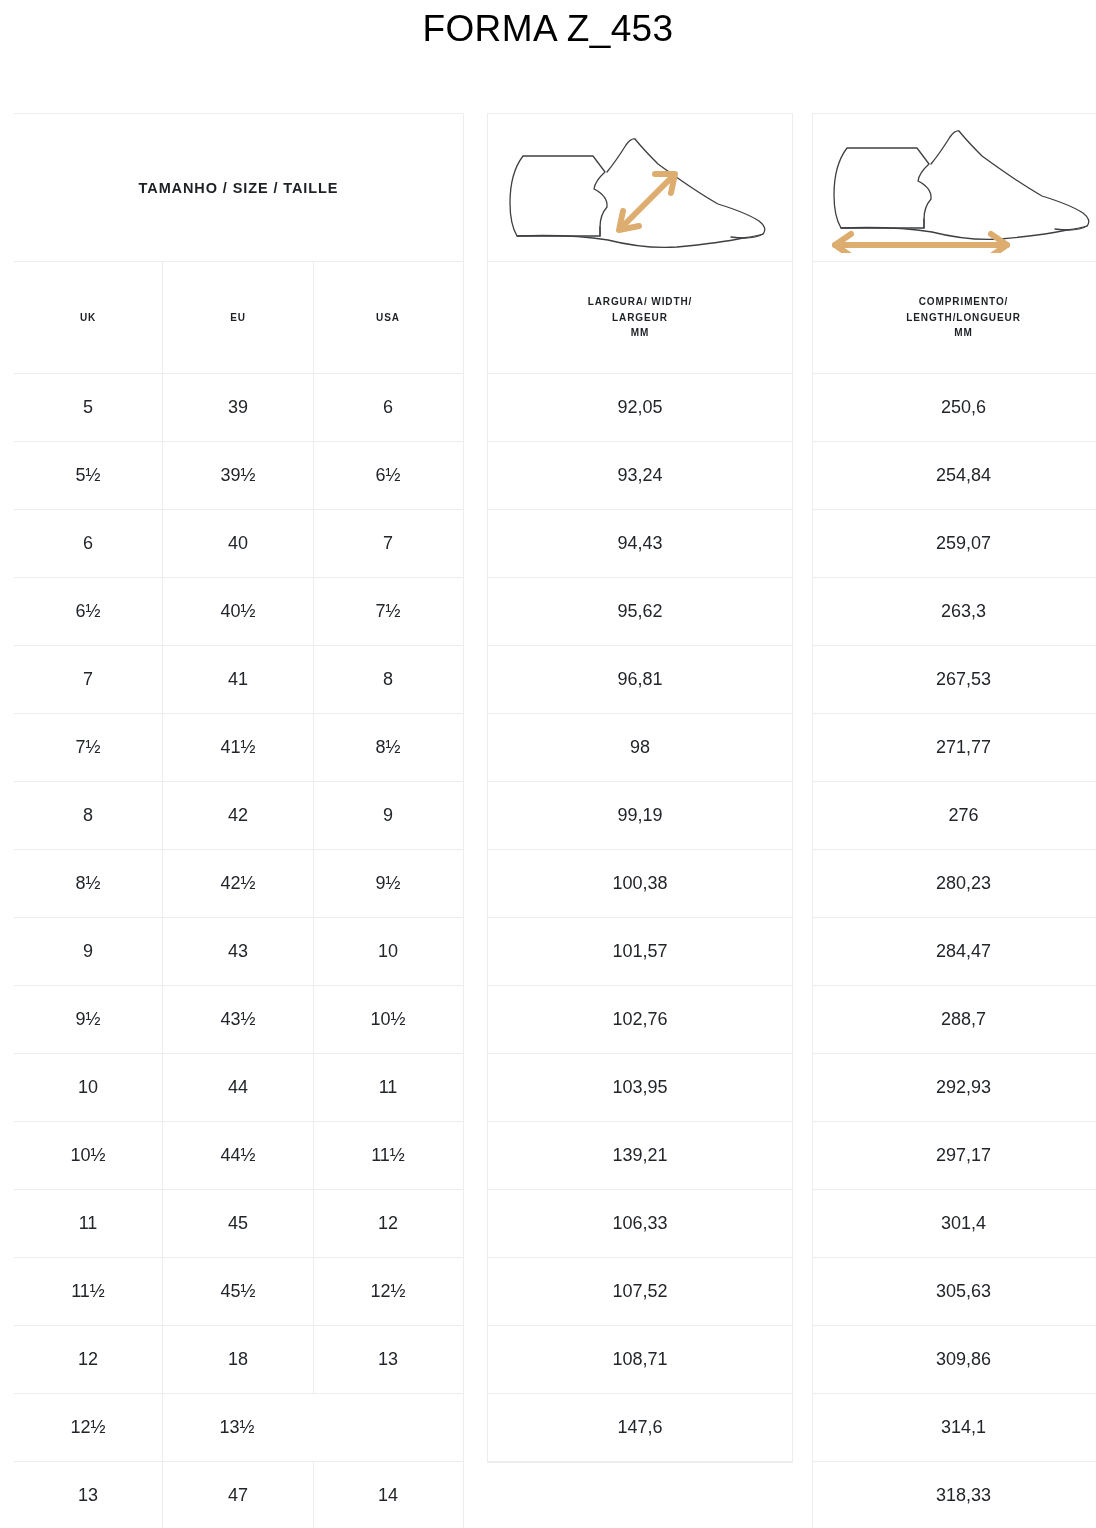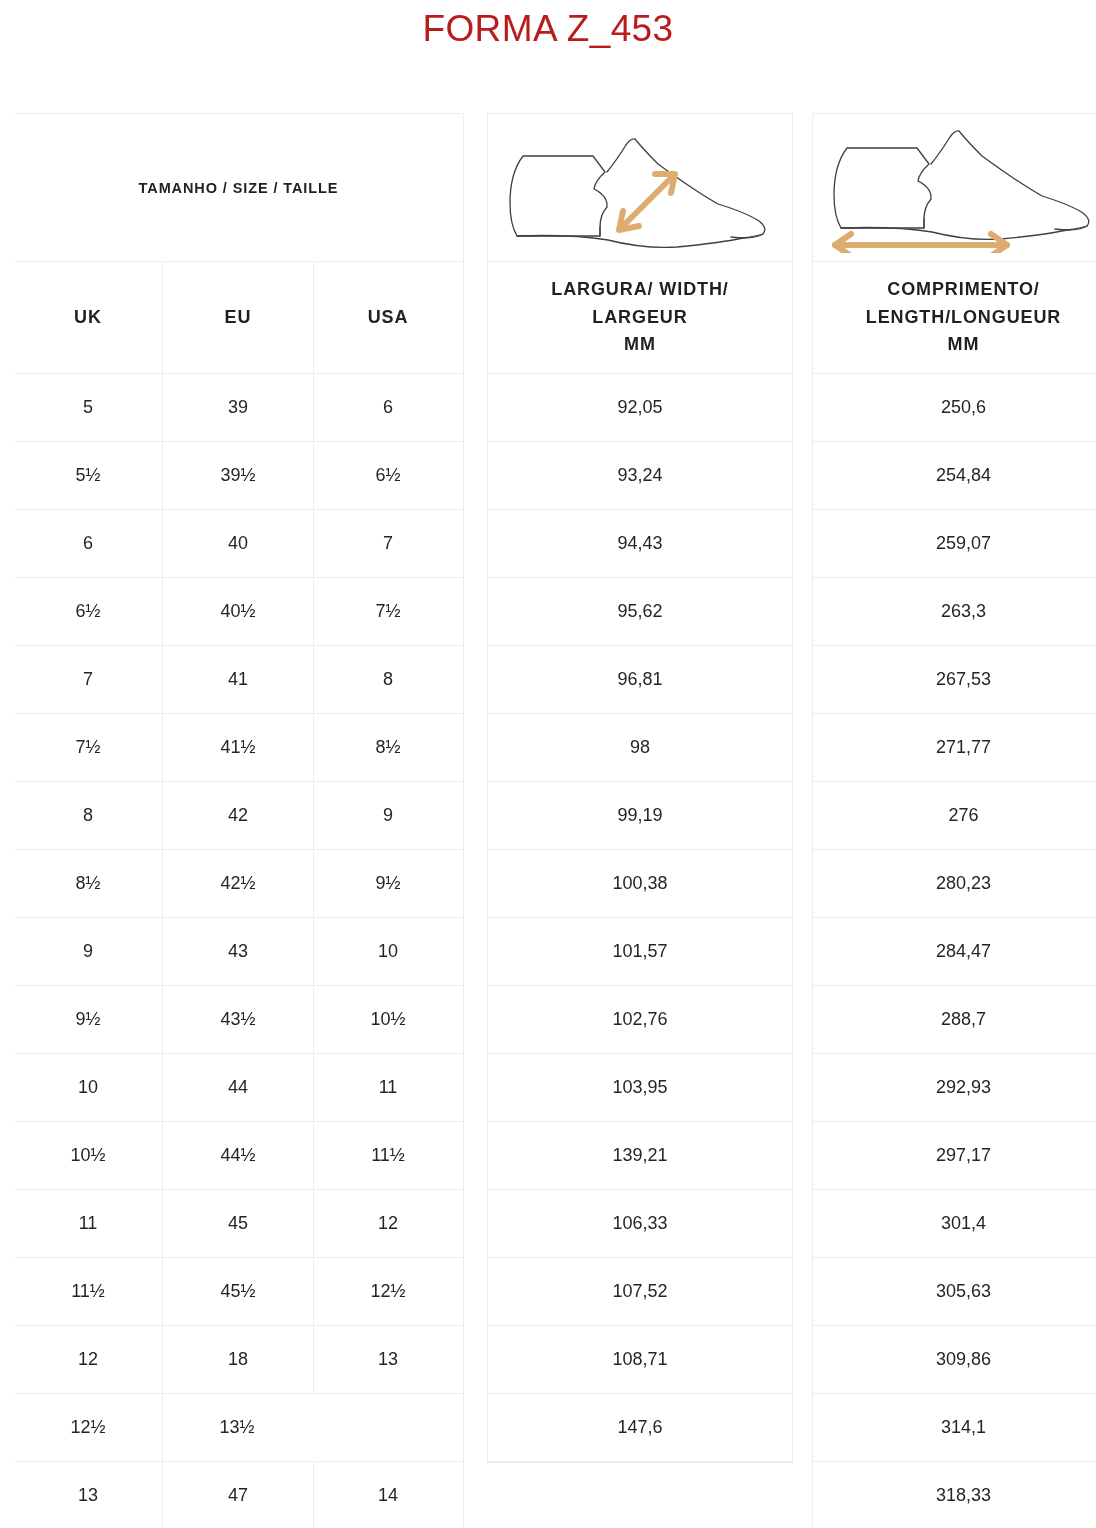--- a/index.html
+++ b/index.html
@@ -21,21 +21,21 @@
     position: absolute;
     top: 0;
     left: 0;
     width: 1096px;
     height: 60px;
     line-height: 58px;
     text-align: center;
     font-size: 37px;
     font-weight: 400;
     letter-spacing: 0.4px;
-    color: #b91c1c;
+    color: #000000;
   }
 
   
   .chart-area {
     position: absolute;
     top: 113px;
     left: 16px;
     width: 1096px;
     height: 1415px;
   }
@@ -90,21 +90,21 @@
     height: 112px;
     box-sizing: border-box;
     border-bottom: 1px solid #eceded;
   }
   .headcell {
     box-sizing: border-box;
     display: flex;
     align-items: center;
     justify-content: center;
     text-align: center;
-    font-size: 18px;
+    font-size: 10px;
     font-weight: 700;
     letter-spacing: 0.9px;
     line-height: 1.55;
     color: #1d2024;
     border-right: 1px solid #eceded;
   }
   .headcell:last-child { border-right: none; }
   .headcell.c-uk  { width: 149px; }
   .headcell.c-eu  { width: 151px; }
   .headcell.c-usa { width: 148px; }

